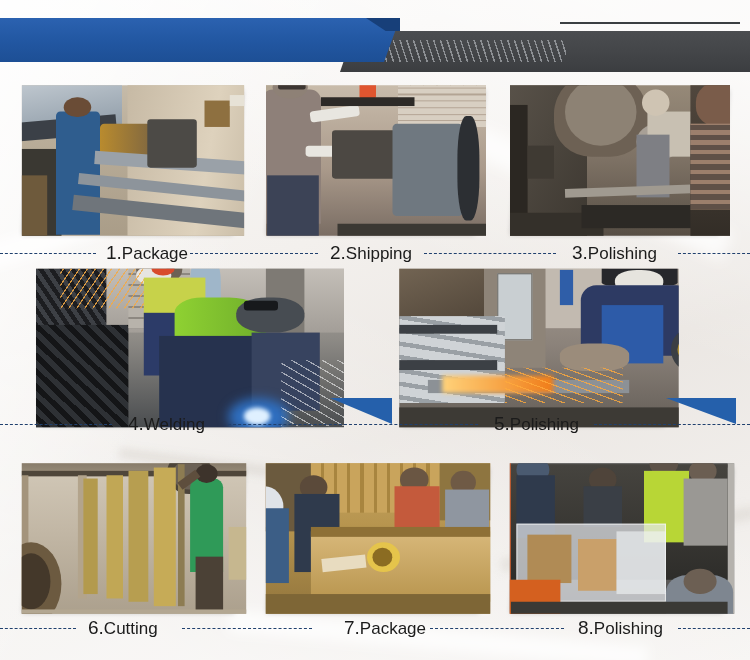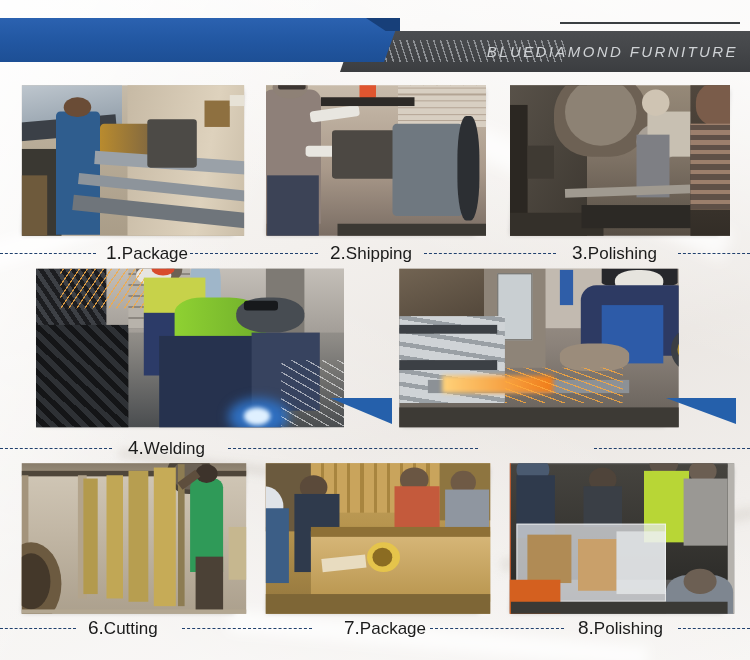--- a/index.html
+++ b/index.html
@@ -88,21 +88,20 @@
   <div class="vein d" style="left:120px;top:448px;width:300px;height:10px;transform:rotate(7deg);filter:blur(4px);"></div>
   <div class="vein" style="left:420px;top:100px;width:340px;height:30px;transform:rotate(23deg);filter:blur(7px);"></div>
   <div class="vein d" style="left:500px;top:560px;width:260px;height:12px;transform:rotate(-12deg);filter:blur(5px);"></div>
   <div class="vein" style="left:230px;top:610px;width:420px;height:22px;transform:rotate(5deg);filter:blur(6px);"></div>
 
   <div id="header">
     <div class="hdr-rule"></div>
 
     <div class="hdr-gray">
       <div class="hatch"></div>
-      <div class="hdr-brand">BLUEDIAMOND FURNITURE</div>
     </div>
 
     <div class="hdr-blue"></div>
     <div class="hdr-blue-tri"></div>
   </div>
 
   <div class="card" style="left:28px;top:88px;width:210px;height:145px;">
     <div class="ph">
       <div class="scene" style="background:linear-gradient(180deg,#c9bfae 0%,#b9ad99 38%,#a79a85 100%);">
         <div class="sk" style="left:0;top:0;width:46%;height:34%;background:linear-gradient(170deg,#cfd6dc,#8d9aa6);"></div>
@@ -232,26 +231,29 @@
         <div class="sk" style="left:22%;top:64%;width:32%;height:9%;background:linear-gradient(90deg,#ffd27a,#f07c18);filter:blur(2px);"></div>
         <div class="sk" style="left:40%;top:60%;width:34%;height:18%;background:repeating-linear-gradient(20deg,rgba(255,170,60,.8) 0 1px,rgba(0,0,0,0) 1px 6px);"></div>
         <div class="sk" style="left:0;top:80%;width:100%;height:20%;background:#3d3a35;"></div>
       </div>
     </div>
   </div>
 
   <div class="btri right" style="left:330px;top:398px;width:62px;height:26px;"></div>
   <div class="btri right" style="left:666px;top:398px;width:70px;height:26px;"></div>
 
-  <div class="divider" style="top:438px;">
+  <div class="divider" style="top:414px;">
     <div class="dash" style="left:0;width:112px;"></div>
     <div class="steplbl" style="left:128px;">
       <b>4.</b><span>Welding</span>
     </div>
     <div class="dash" style="left:228px;width:250px;"></div>
+    <div class="steplbl" style="left:494px;">
+      <b>5.</b><span>Polishing</span>
+    </div>
     <div class="dash" style="left:594px;width:156px;"></div>
   </div>
 
   <div class="card" style="left:28px;top:466px;width:212px;height:145px;">
     <div class="ph">
       <div class="scene" style="background:linear-gradient(180deg,#d6cdbd 0%,#c2b7a5 46%,#a79b88 100%);">
         <div class="sk" style="left:0;top:0;width:100%;height:16%;background:linear-gradient(180deg,#6a5f50,#9b8f7c);"></div>
         <div class="sk" style="left:0;top:14%;width:100%;height:3%;background:#4f463a;"></div>
         <div class="sk" style="left:8%;top:16%;width:4%;height:70%;background:#a4947c;"></div>
         <div class="sk" style="left:30%;top:16%;width:3%;height:66%;background:#b3a48c;"></div>

